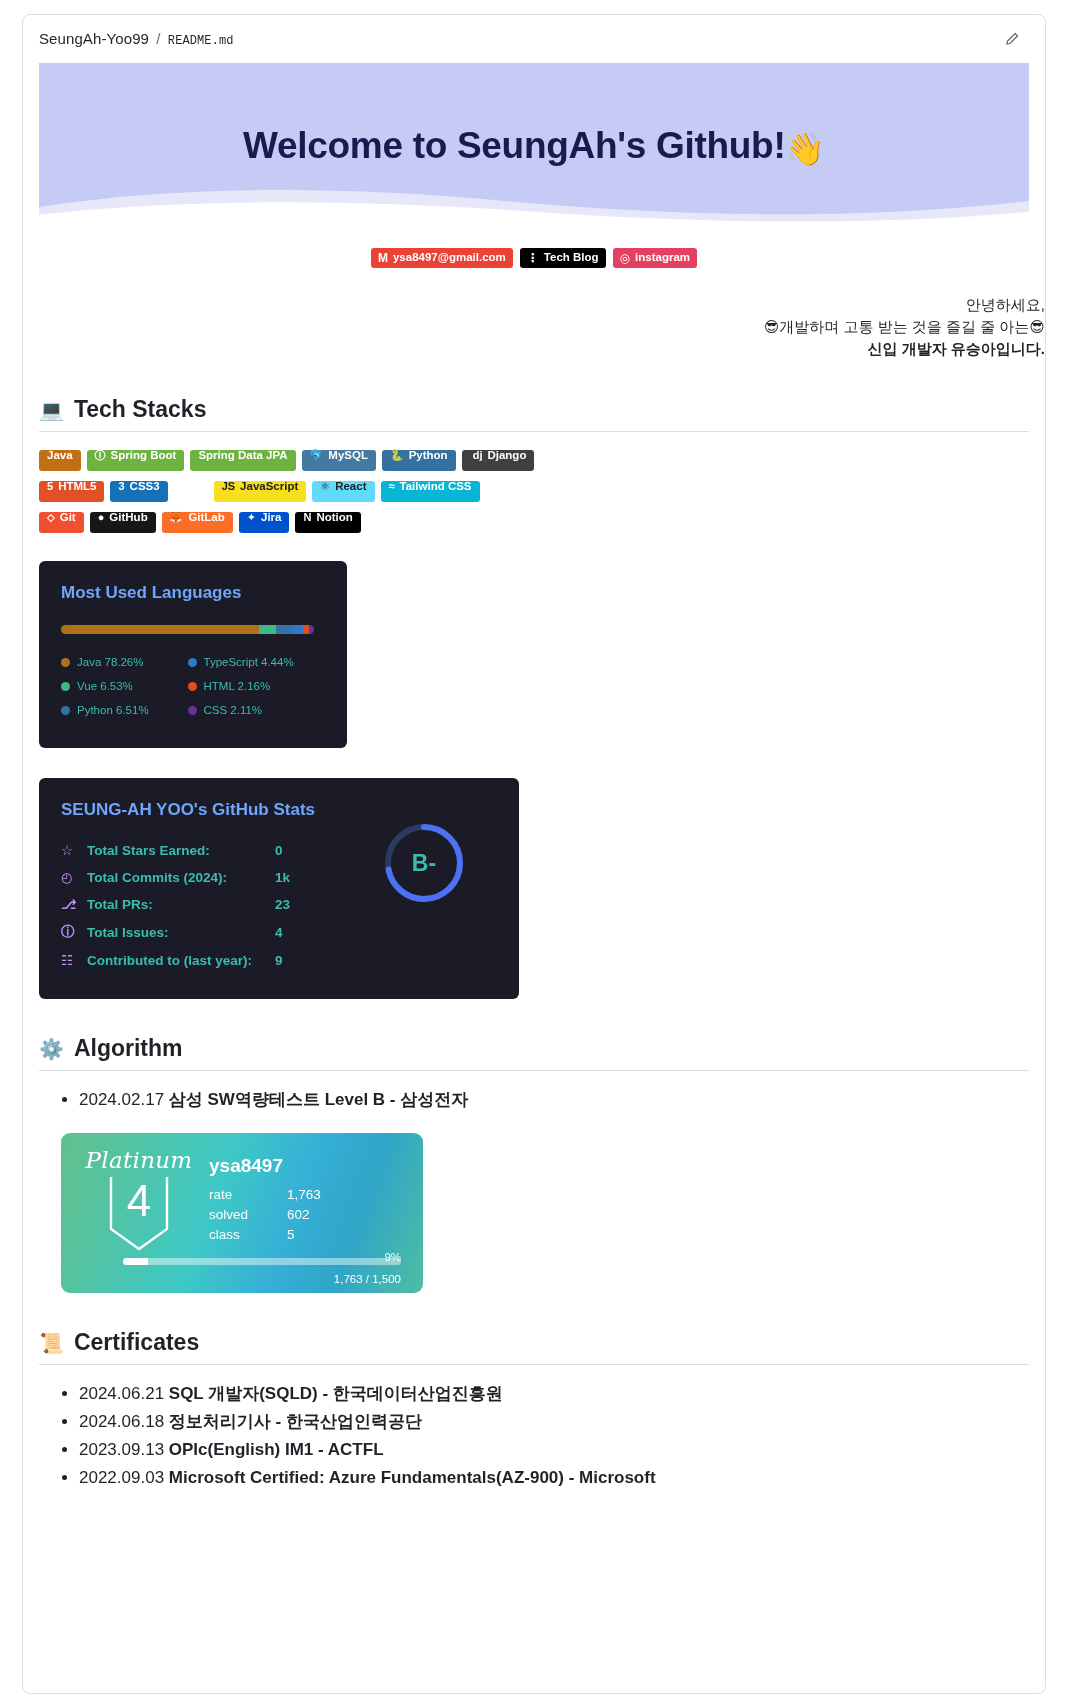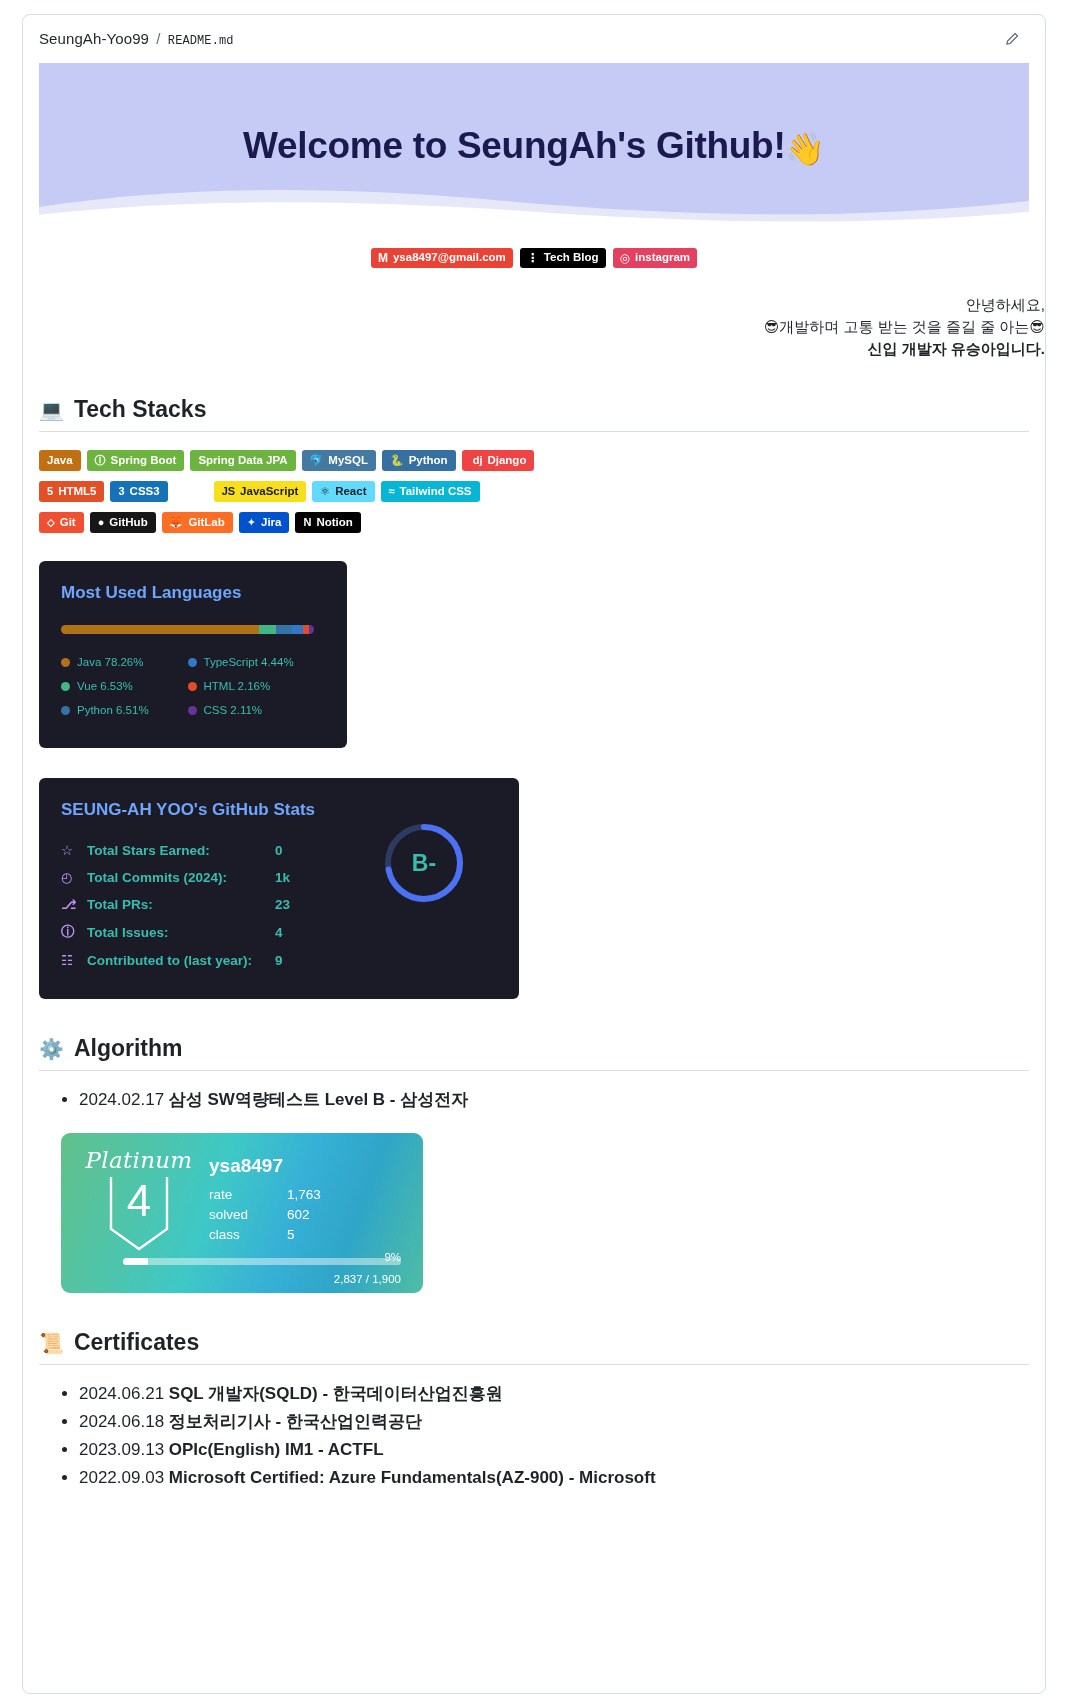--- a/index.html
+++ b/index.html
@@ -115,21 +115,21 @@
     align-items: center;
     gap: 10px;
   }
   .sec .emo { font-size: 20px; }
   
   .tech-block { margin: 18px 0 0 16px; }
   .tech-line {
     display: flex; gap: 6px; margin-bottom: 10px; align-items: center;
   }
   .tb {
-    display: inline-flex; align-items: center; gap: 5px;
+    display: inline-flex; align-items: flex-start; gap: 5px;
     height: 21px; padding: 0 8px;
     font-size: 11.5px; font-weight: 700; line-height: 1;
     color: #fff; border-radius: 3px; white-space: nowrap; cursor: pointer;
   }
   .tb .ic { font-size: 11px; font-weight: 900; }
   
   .card {
     background: #1a1b27;
     border-radius: 6px;
     color: #fff;
@@ -292,21 +292,21 @@
             <span>Spring Data JPA</span>
           </a>
           <a class="tb" style="background: rgb(68, 121, 161); color: rgb(255, 255, 255);">
             <span class="ic">🐬</span>
             <span>MySQL</span>
           </a>
           <a class="tb" style="background: rgb(54, 112, 160); color: rgb(255, 255, 255);">
             <span class="ic">🐍</span>
             <span>Python</span>
           </a>
-          <a class="tb" style="background: #ef4444; color: rgb(255, 255, 255); padding-left: 11px;">
+          <a class="tb" style="background: #404040; color: rgb(255, 255, 255); padding-left: 11px;">
             <span class="ic">dj</span>
             <span>Django</span>
           </a>
         </div>
       <div class="tech-line" id="tl1">
           <a class="tb" style="background: rgb(227, 79, 38); color: rgb(255, 255, 255);">
             <span class="ic">5</span>
             <span>HTML5</span>
           </a>
           <a class="tb" style="background: rgb(21, 114, 182); color: rgb(255, 255, 255);">
@@ -456,21 +456,21 @@
           </div>
           <div class="sv-row">
             <span class="sv-k">class</span>
             <span class="sv-v">5</span>
           </div>
         </div>
       <div class="sv-prog">
           <i id="svfill" style="width: 9%;"></i>
         </div>
       <div class="sv-pct">9%</div>
-      <div class="sv-frac">2,837 / 1,900</div>
+      <div class="sv-frac">1,763 / 1,500</div>
     </div>
 
     <div class="sec">
       <span class="emo">📜</span>
       <span>Certificates</span>
     </div>
     <ul class="md" id="certlist">
         <li><span class="d">2024.06.21 </span> <span class="t">SQL 개발자(SQLD) - 한국데이터산업진흥원</span></li>
         <li><span class="d">2024.06.18 </span> <span class="t">정보처리기사 - 한국산업인력공단</span></li>
         <li><span class="d">2023.09.13 </span> <span class="t">OPIc(English) IM1 - ACTFL</span></li>

